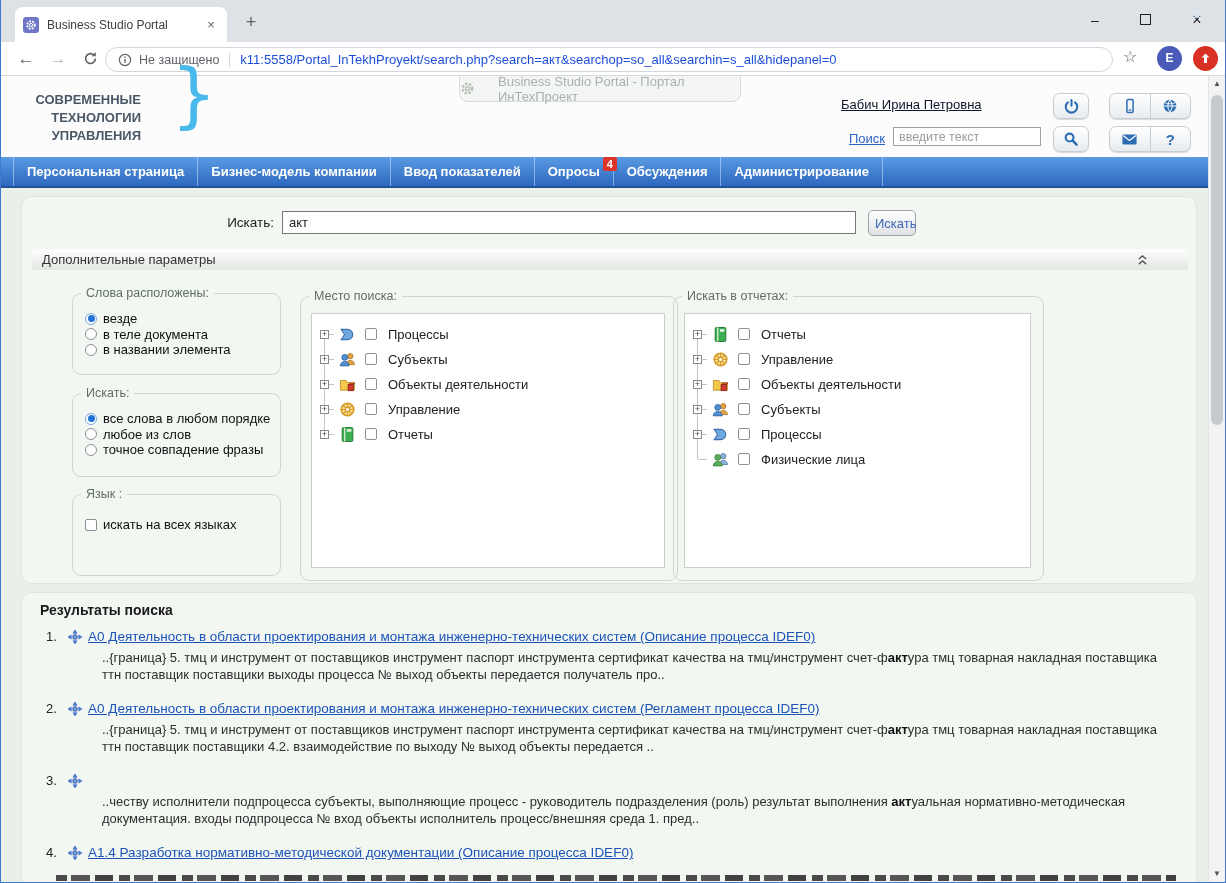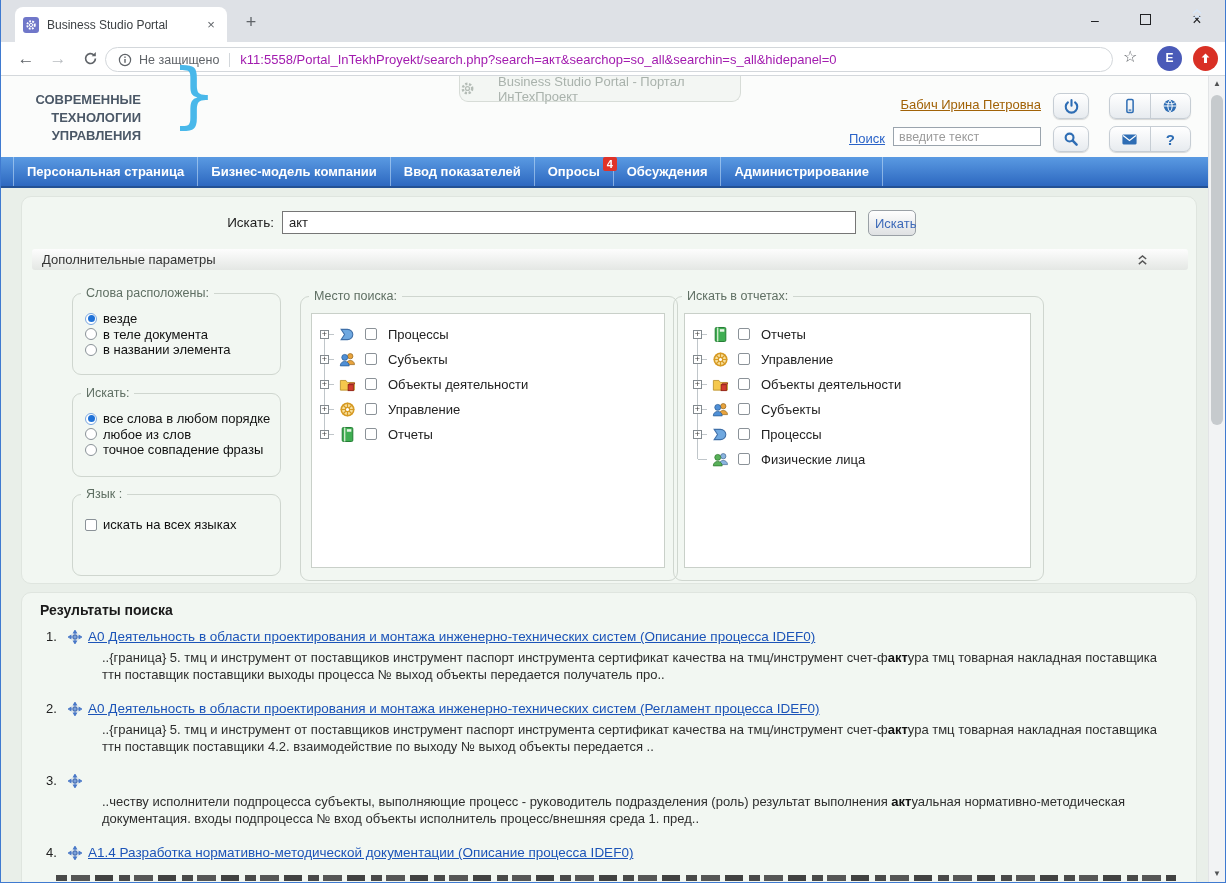--- a/index.html
+++ b/index.html
@@ -15,32 +15,32 @@
   .tab-close{width:16px;height:16px;line-height:15px;text-align:center;font-size:13px;color:#5f6368;border-radius:50%;flex:none;}
   .newtab{position:absolute;left:238px;top:11px;width:24px;height:24px;text-align:center;line-height:22px;font-size:18px;color:#5f6368;}
   .winbtn{position:absolute;top:6px;width:40px;height:28px;text-align:center;color:#202124;font-size:14px;line-height:28px;}
   .winbtn .box{display:inline-block;width:9px;height:9px;border:1px solid #202124;}
   .toolbar{position:absolute;left:0;top:42px;width:100%;height:34px;background:#fff;border-bottom:1px solid #d4d8dc;box-sizing:border-box;}
   .tbtn{position:absolute;top:46px;width:26px;height:26px;text-align:center;line-height:25px;font-size:17px;color:#5f6368;}
   .omnibox{position:absolute;left:104px;top:47px;width:1008px;height:25px;border:1px solid #d3d7db;border-radius:13px;
     background:#fff;display:flex;align-items:center;padding:0 12px;box-sizing:border-box;}
   .sec-text{font-size:12.5px;color:#5f6368;margin-left:7px;white-space:nowrap;}
   .omni-sep{width:1px;height:14px;background:#d3d7db;margin:0 10px;}
-  .url{font-size:13px;color:#a21caf;white-space:nowrap;overflow:hidden;}
+  .url{font-size:13px;color:#1d4ed8;white-space:nowrap;overflow:hidden;}
   .star{position:absolute;left:1122px;top:47px;font-size:16px;color:#5f6368;}
   .avatar{position:absolute;left:1156px;top:46px;width:25px;height:25px;border-radius:50%;background:#4a5ab8;color:#fff;
     font-size:12px;font-weight:bold;text-align:center;line-height:25px;}
   .updbtn{position:absolute;left:1192px;top:46px;width:25px;height:25px;border-radius:50%;background:#d93025;display:flex;align-items:center;justify-content:center;}
   
   .pageheader{position:absolute;left:0;top:76px;width:100%;height:81px;background:#fbfcfb;}
   .logo{position:absolute;left:28px;top:15px;width:112px;text-align:right;font-size:13px;font-weight:bold;color:#4b5867;line-height:18px;}
   .brace{position:absolute;left:142px;top:-6px;font-size:72px;font-weight:normal;color:#49b8ea;font-family:"DejaVu Sans",sans-serif;}
   .pagetab{position:absolute;left:458px;top:0;width:282px;height:26px;background:#f3f6f3;border:1px solid #d7dcd7;border-top:none;
     border-radius:0 0 9px 9px;display:flex;align-items:center;justify-content:center;gap:23px;color:#a9b2ac;font-size:13px;box-sizing:border-box;}
-  .user-link{position:absolute;left:840px;top:21px;width:200px;text-align:right;font-size:13px;color:#a16207;text-decoration:underline;white-space:nowrap;}
+  .user-link{position:absolute;left:840px;top:21px;width:200px;text-align:left;font-size:13px;color:#0f172a;text-decoration:underline;white-space:nowrap;}
   .hbtn{position:absolute;height:26px;border:1px solid #c6cdd4;border-radius:7px;background:linear-gradient(#ffffff,#e7ebef);
     box-shadow:0 1px 1px rgba(0,0,0,.15);display:flex;align-items:center;justify-content:center;box-sizing:border-box;}
   .hgroup{position:absolute;height:26px;border:1px solid #c6cdd4;border-radius:7px;background:linear-gradient(#ffffff,#e7ebef);
     box-shadow:0 1px 1px rgba(0,0,0,.15);display:flex;box-sizing:border-box;}
   .hcell{width:40px;display:flex;align-items:center;justify-content:center;}
   .hcell + .hcell{border-left:1px solid #c6cdd4;}
   .qmark{color:#2e6db4;font-weight:bold;font-size:15px;}
   .psearch-label{position:absolute;left:848px;top:55px;font-size:13px;color:#2a63c8;text-decoration:underline;}
   .psearch-input{position:absolute;left:892px;top:51px;width:148px;height:19px;border:1px solid #9aa4ad;font-size:12.5px;
     font-family:"Liberation Sans",sans-serif;color:#0f172a;padding:0 5px;box-sizing:border-box;}

